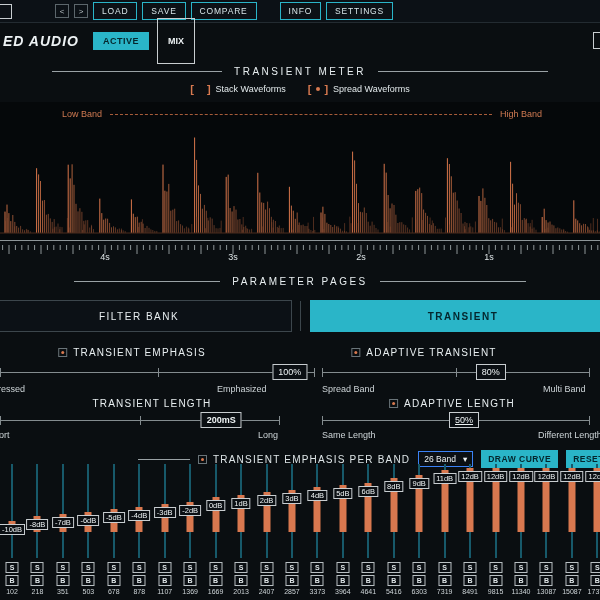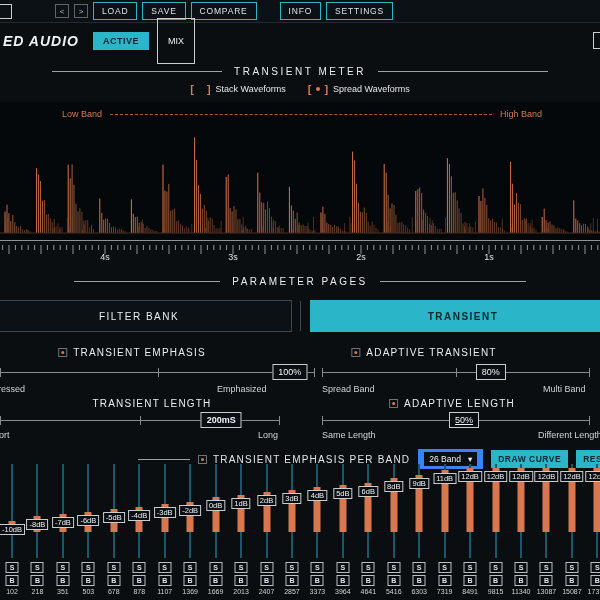--- a/index.html
+++ b/index.html
@@ -26,21 +26,21 @@
   .mlinfo { margin-left: 18px; }
   .tealbtn {
     border: 1px solid #2ab5c8; color: #d8e6e9; font-size: 8.5px; letter-spacing: 0.8px;
     padding: 3px 8px; flex: none; white-space: nowrap;
   }
 
   
   #row2 { position: absolute; top: 24px; left: 0; width: 600px; height: 34px; display: flex; align-items: center; }
   #brand { font-size: 14px; font-weight: bold; letter-spacing: 1px; color: #edf2f4; margin-left: 3px; white-space: nowrap; font-style: italic; }
   .activebtn { background: #2ab5c8; color: #05262c; font-weight: bold; font-size: 9px; letter-spacing: 0.5px; padding: 4px 10px; margin-left: 14px; }
-  .mixbtn { border: 1px solid #c8cdd0; color: #edf2f4; font-weight: normal; font-size: 9px; padding: 17px 10px; margin-left: 8px; }
+  .mixbtn { border: 1px solid #c8cdd0; color: #edf2f4; font-weight: bold; font-size: 9px; padding: 17px 10px; margin-left: 8px; }
   .cutbox-right { position: absolute; right: -5px; top: 8px; width: 12px; height: 17px; border: 1px solid #c8cdd0; }
 
   
   .sechead { position: absolute; display: flex; align-items: center; gap: 12px; }
   .sechead .ln { flex: 1; height: 1px; background: #9aa2a5; }
   .sechead .t { font-size: 10px; letter-spacing: 2.5px; color: #e8eef0; white-space: nowrap; }
   #tm-head { left: 52px; top: 66px; width: 496px; }
   #pp-head { left: 74px; top: 276px; width: 452px; }
 
   
@@ -93,21 +93,21 @@
   .sublbl { position: absolute; font-size: 9px; color: #cdd4d7; white-space: nowrap; }
 
   
   #pb-head {
     position: absolute; top: 449px; left: 138px; width: 462px; height: 20px;
     display: flex; align-items: center; gap: 8px; overflow: hidden;
   }
   #pb-line { width: 52px; height: 1px; background: #9aa2a5; flex: none; }
   #pb-title { font-size: 10px; letter-spacing: 1.2px; display: flex; gap: 6px; align-items: center; white-space: nowrap; flex: none; }
   #pb-select {
-    border: 6px solid #3b82f6; background: #0b0f13; font-size: 8.5px;
+    border: 1px solid #3b82f6; background: #0b0f13; font-size: 8.5px;
     padding: 2px 5px; display: flex; gap: 7px; align-items: center; flex: none; color: #eef3f4;
   }
   .pb-btn {
     background: #2ab5c8; color: #04262d; font-size: 8.5px; font-weight: bold;
     padding: 4px 7px; letter-spacing: 0.5px; white-space: nowrap; flex: none;
   }
 
   
   #bands { position: absolute; top: 462px; left: 0; width: 600px; height: 138px; }
   .btrack { position: absolute; width: 2px; background: #17596a; top: 2px; height: 94px; transform: translateX(-50%); }

